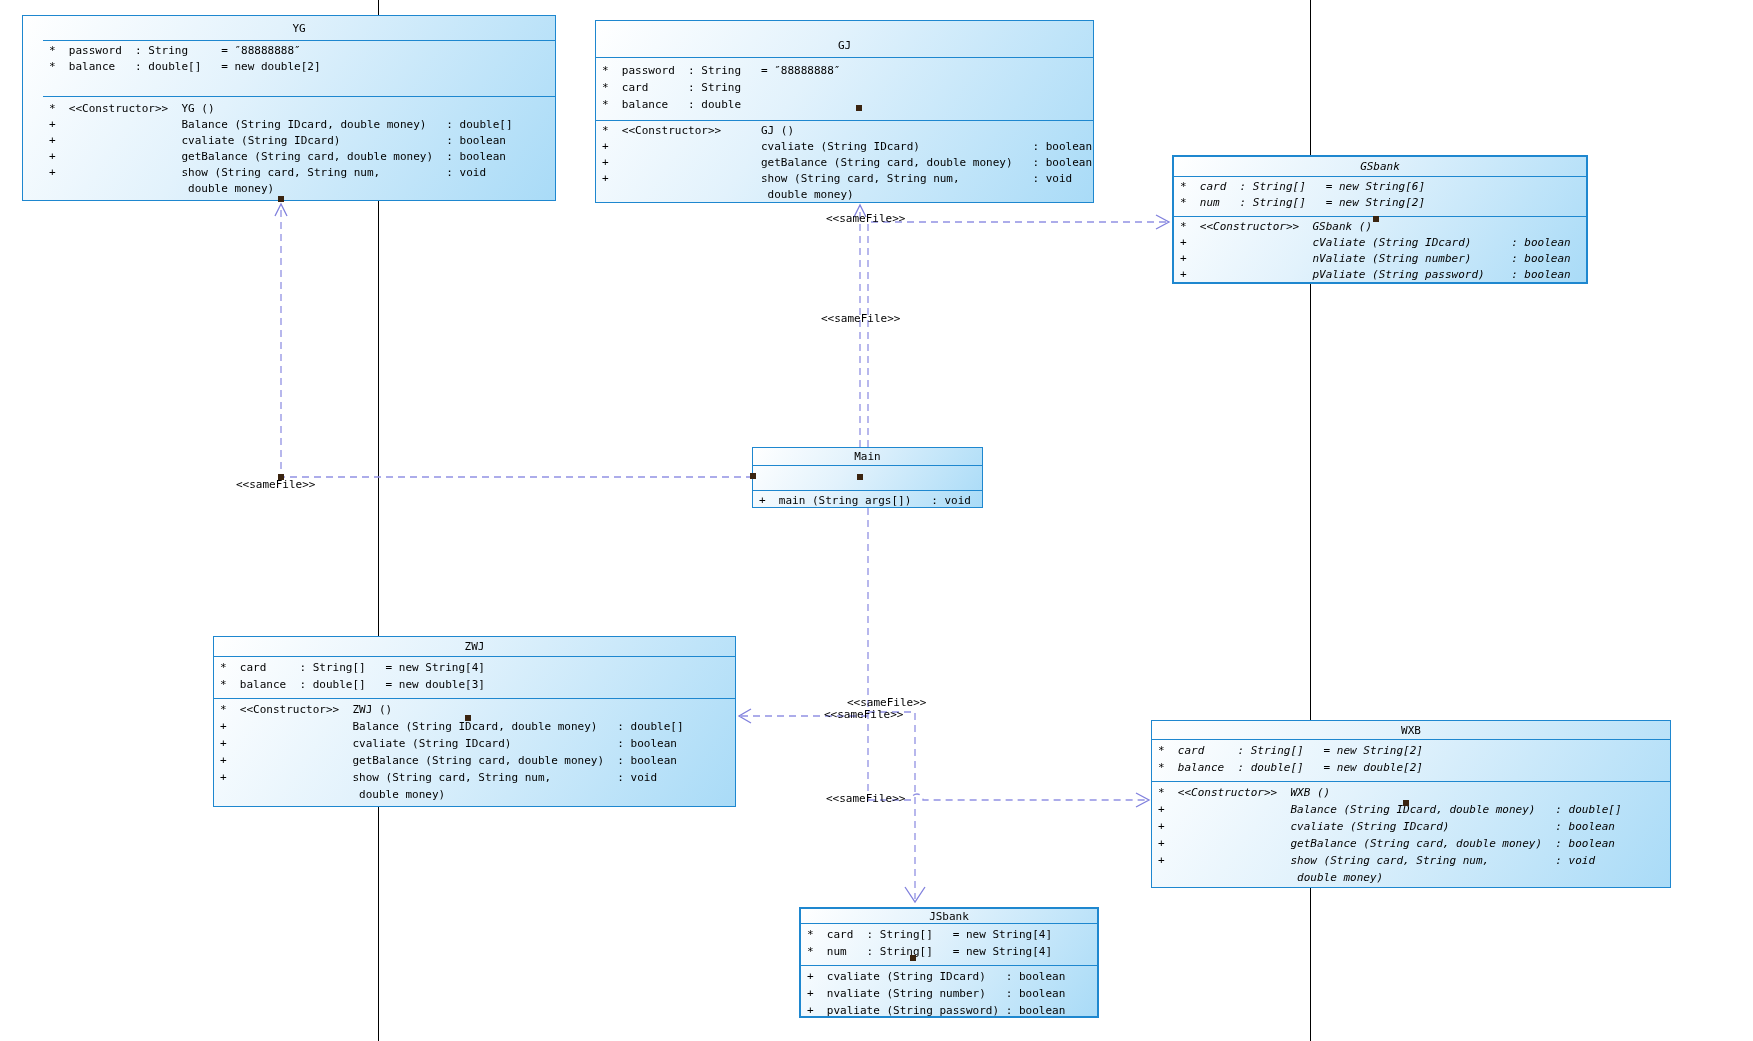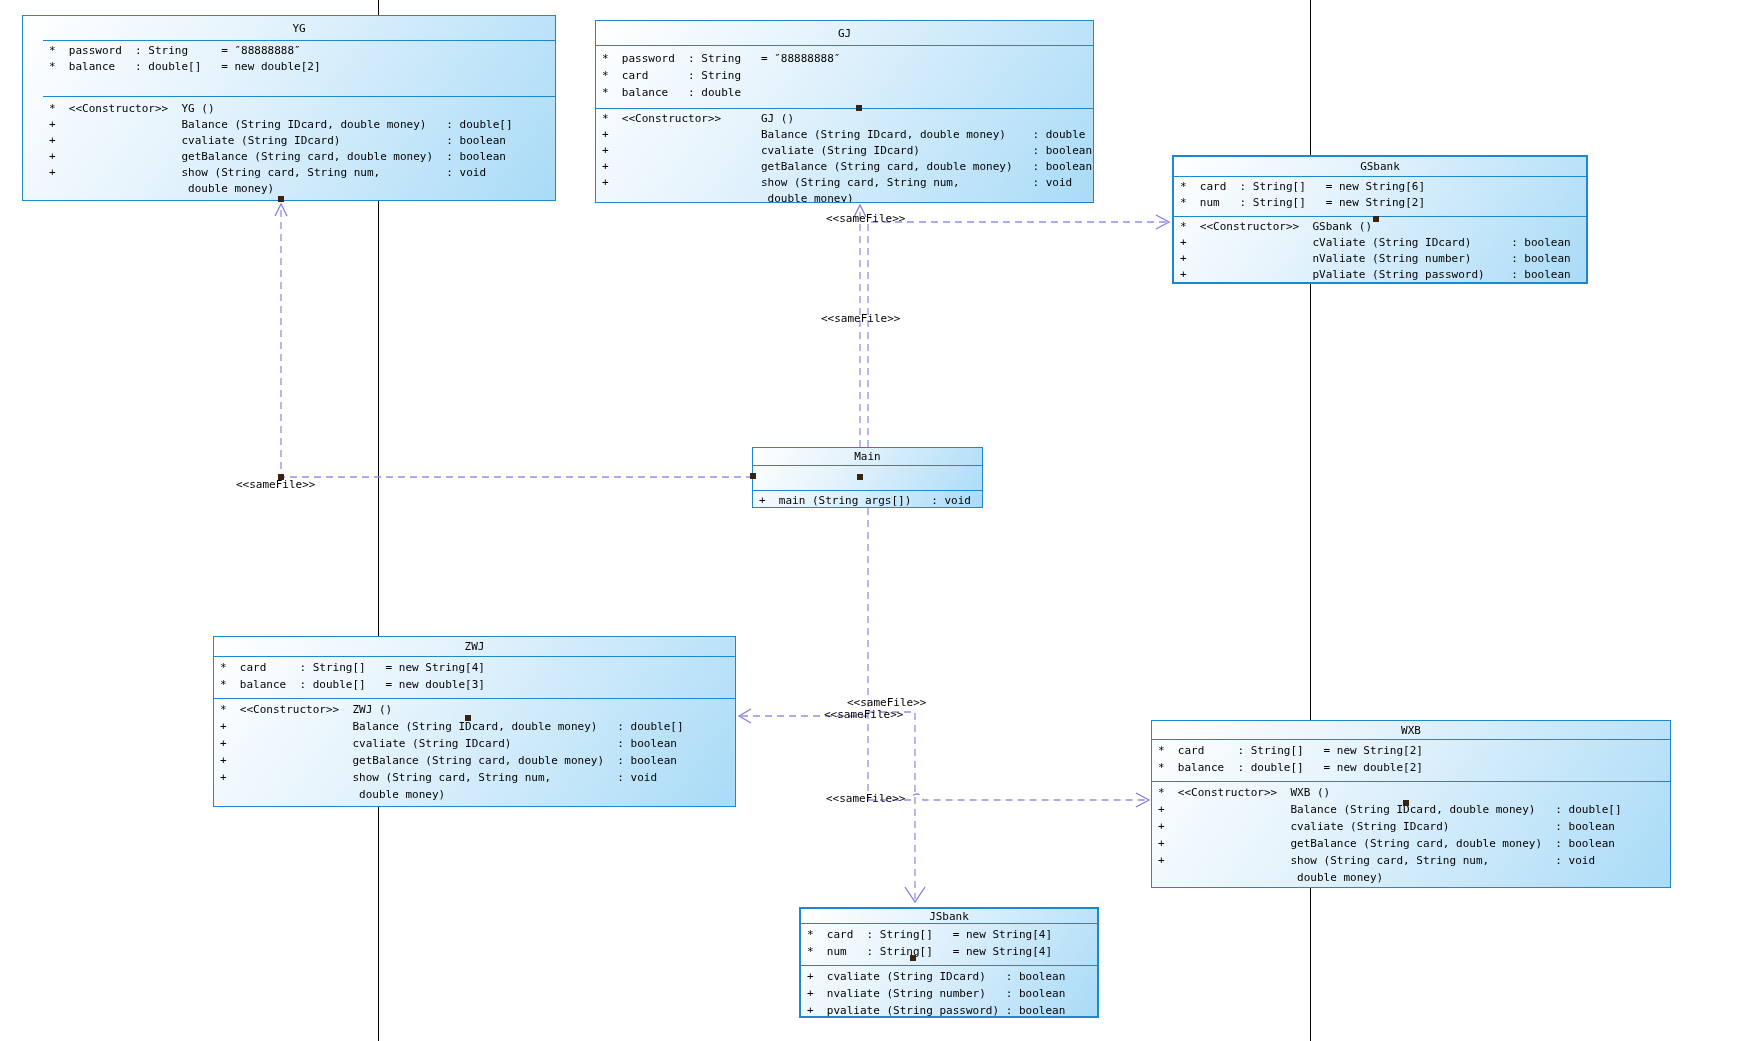--- a/index.html
+++ b/index.html
@@ -18,41 +18,41 @@
   .uml-attrs,.uml-methods{flex:0 0 auto;border-top:1px solid #1e87cf;padding:2px 0 0 6px;overflow:hidden;}
   .uml-methods{flex:1 1 auto;}
   .row{white-space:pre;line-height:16px;}
 
   #box-yg{left:22px;top:15px;width:534px;height:186px;padding-left:20px;}
   #box-yg .uml-title{height:24px;}
   #box-yg .uml-attrs{height:53px;}
   #box-yg .uml-methods{padding-top:4px;}
 
   #box-gj{left:595px;top:20px;width:499px;height:183px;}
-  #box-gj .uml-title{height:24px;}
+  #box-gj .uml-title{height:24px;margin-top:12px;}
   #box-gj .uml-attrs{height:58px;padding-top:4px;}
   #box-gj .uml-attrs .row{line-height:17px;}
 
-  #box-gsbank{left:1172px;top:155px;width:416px;height:129px;}
+  #box-gsbank{left:1172px;top:155px;width:416px;height:129px;font-style:italic;}
   #box-gsbank .uml-title{height:19px;}
   #box-gsbank .uml-attrs{height:37px;}
 
   #box-main{left:752px;top:447px;width:231px;height:61px;}
   #box-main .uml-title{height:17px;}
   #box-main .uml-attrs{height:22px;}
 
   #box-zwj{left:213px;top:636px;width:523px;height:171px;}
   #box-zwj .uml-title{height:19px;}
   #box-zwj .uml-attrs{height:39px;}
   #box-zwj .row{line-height:17px;}
 
   #box-wxb{left:1151px;top:720px;width:520px;height:168px;}
   #box-wxb .uml-title{height:18px;}
   #box-wxb .uml-attrs{height:39px;}
-  #box-wxb .row{line-height:17px;}
+  #box-wxb .row{line-height:17px;font-style:italic;}
 
   #box-jsbank{left:767px;top:907px;width:300px;height:111px;margin-left:32px;}
   #box-jsbank .uml-title{height:14px;}
   #box-jsbank .uml-attrs{height:39px;}
   #box-jsbank .row{line-height:17px;}
 
   #connector-layer{position:absolute;left:0;top:0;z-index:3;pointer-events:none;}
 
   .stereo-label{position:absolute;z-index:4;font-size:11px;line-height:14px;white-space:pre;color:#000;}
   #label-yg{left:236px;top:478px;}
@@ -92,21 +92,20 @@
     <div class="uml-title">GJ</div>
     <div class="uml-attrs">
 
     <div class="row">*  password  : String   = ″88888888″</div>
         <div class="row">*  card      : String</div>
         <div class="row">*  balance   : double</div>
       </div>
     <div class="uml-methods">
 
     <div class="row">*  &lt;&lt;Constructor&gt;&gt;      GJ ()</div>
-        <div class="row">+                       Balance (String IDcard, double money)    : double</div>
         <div class="row">+                       cvaliate (String IDcard)                 : boolean</div>
         <div class="row">+                       getBalance (String card, double money)   : boolean</div>
         <div class="row">+                       show (String card, String num,           : void</div>
         <div class="row">                         double money)</div>
       </div>
   </div>
 
   <div class="uml-box thick" id="box-gsbank">
     <div class="uml-title">GSbank</div>
     <div class="uml-attrs">

